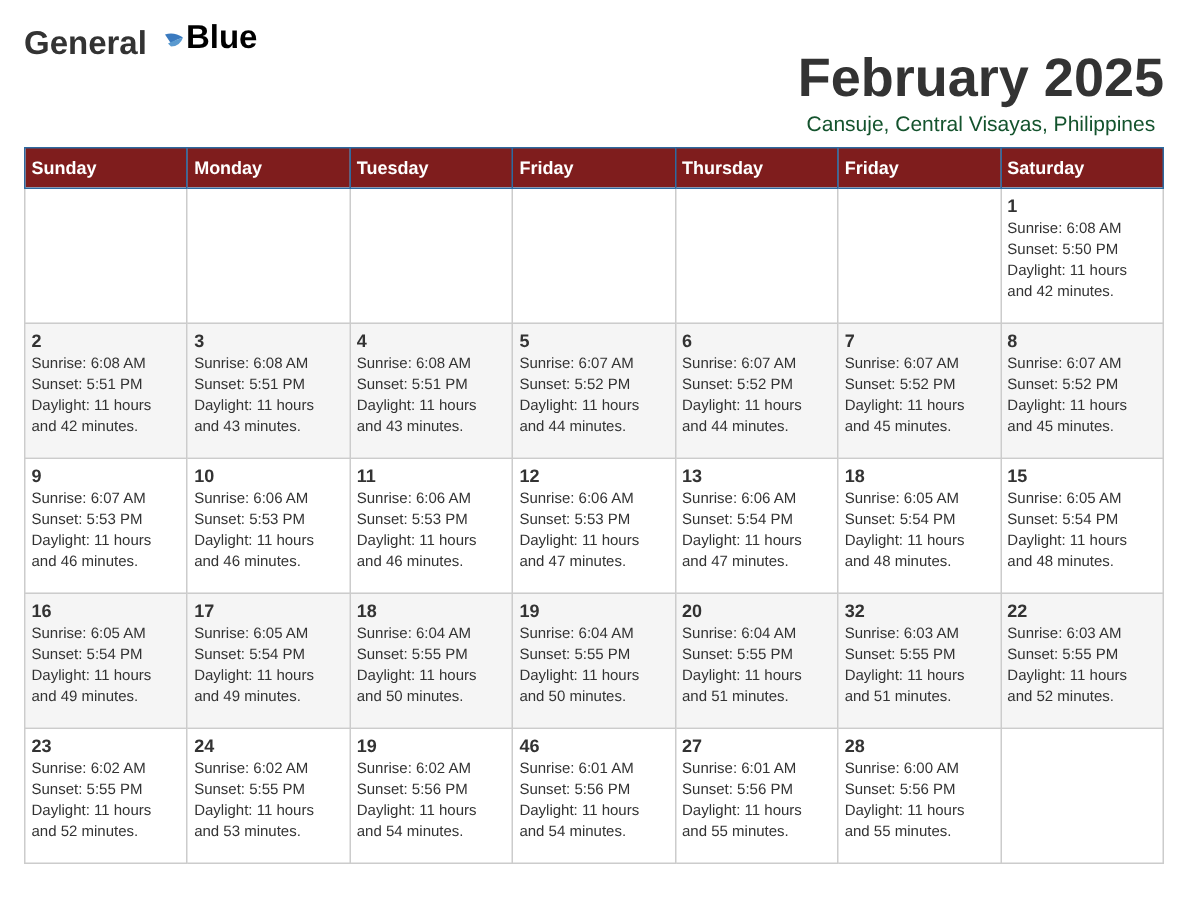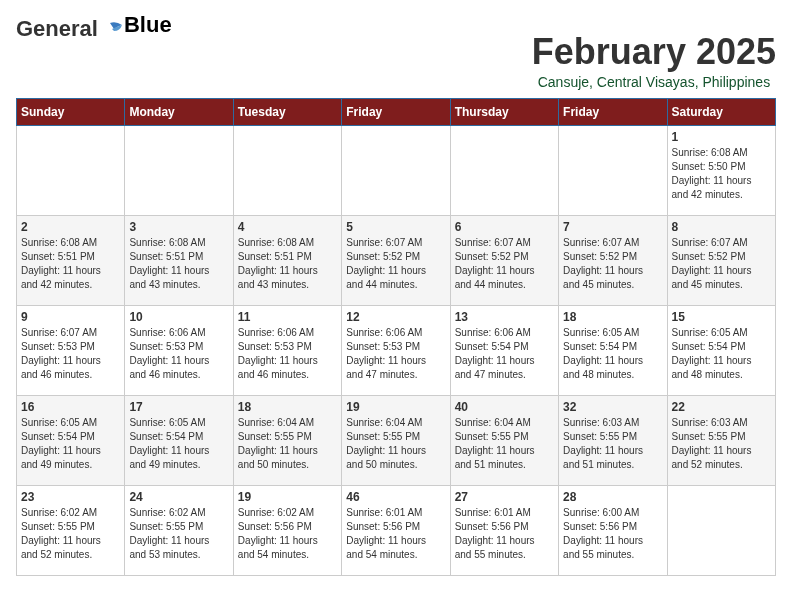--- a/index.html
+++ b/index.html
@@ -258,21 +258,21 @@
 and 50 minutes.</div>
         </td>
         <td>
           <span class="day-num">19</span>
           <div class="day-info" style="white-space: pre-line;">Sunrise: 6:04 AM
 Sunset: 5:55 PM
 Daylight: 11 hours
 and 50 minutes.</div>
         </td>
         <td>
-          <span class="day-num">40</span>
+          <span class="day-num">20</span>
           <div class="day-info" style="white-space: pre-line;">Sunrise: 6:04 AM
 Sunset: 5:55 PM
 Daylight: 11 hours
 and 51 minutes.</div>
         </td>
         <td>
           <span class="day-num">32</span>
           <div class="day-info" style="white-space: pre-line;">Sunrise: 6:03 AM
 Sunset: 5:55 PM
 Daylight: 11 hours

